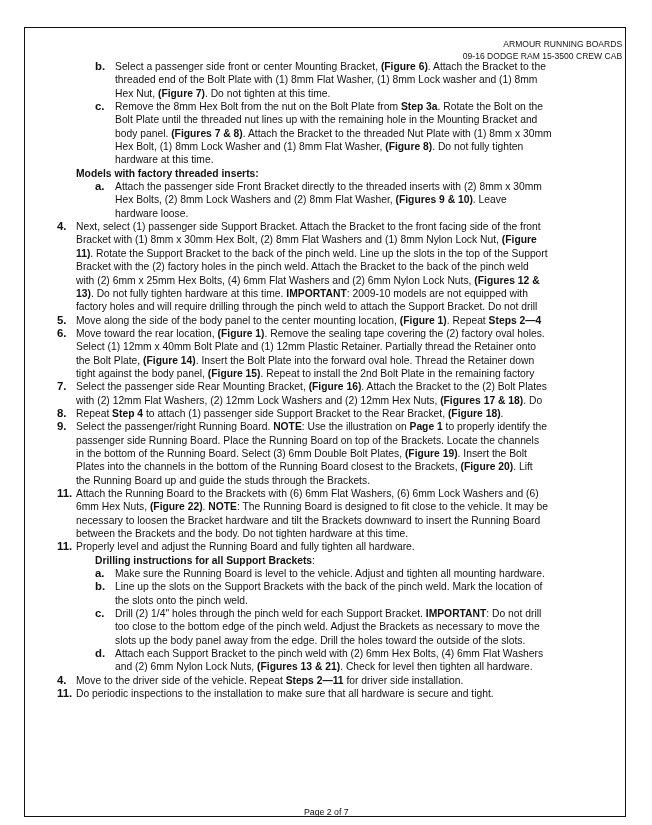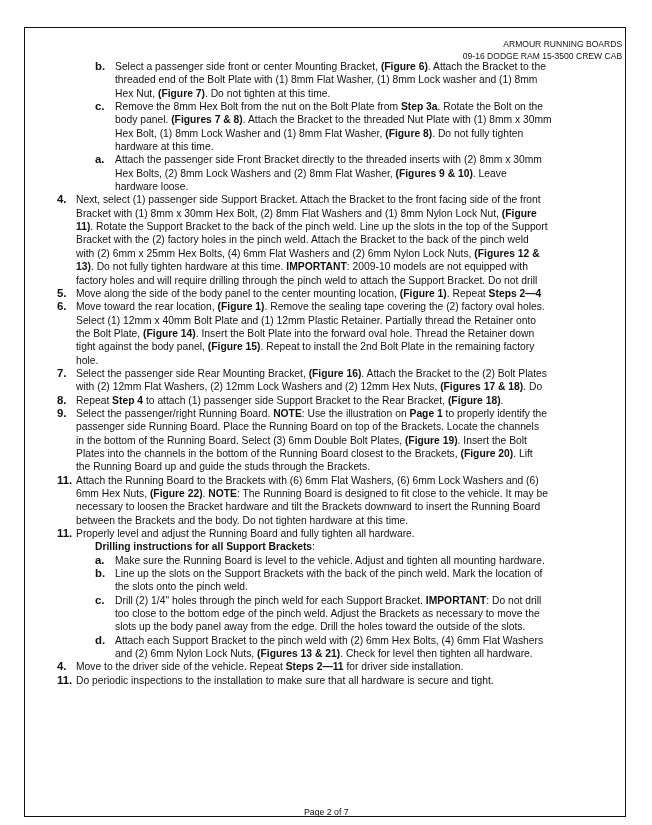--- a/index.html
+++ b/index.html
@@ -34,23 +34,27 @@
 </div>
 
 <div class="content" id="content">
     <div>
       <div class="row"><span class="num lvl2-num">b.</span><span class="txt lvl2-txt">Select a passenger side front or center Mounting Bracket, <b>(Figure 6)</b>. Attach the Bracket to the</span></div>
       <div class="row"><span class="txt lvl2-txt">threaded end of the Bolt Plate with (1) 8mm Flat Washer, (1) 8mm Lock washer and (1) 8mm</span></div>
       <div class="row"><span class="txt lvl2-txt">Hex Nut, <b>(Figure 7)</b>. Do not tighten at this time.</span></div>
     </div>
     <div>
       <div class="row"><span class="num lvl2-num">c.</span><span class="txt lvl2-txt">Remove the 8mm Hex Bolt from the nut on the Bolt Plate from <b>Step 3a</b>. Rotate the Bolt on the</span></div>
+      <div class="row"><span class="txt lvl2-txt">Bolt Plate until the threaded nut lines up with the remaining hole in the Mounting Bracket and</span></div>
       <div class="row"><span class="txt lvl2-txt">body panel. <b>(Figures 7 &amp; 8)</b>. Attach the Bracket to the threaded Nut Plate with (1) 8mm x 30mm</span></div>
       <div class="row"><span class="txt lvl2-txt">Hex Bolt, (1) 8mm Lock Washer and (1) 8mm Flat Washer, <b>(Figure 8)</b>. Do not fully tighten</span></div>
       <div class="row"><span class="txt lvl2-txt">hardware at this time.</span></div>
+    </div>
+    <div>
+      <div class="row"><span class="txt lvl1-txt"><b>Models with factory threaded inserts:</b></span></div>
     </div>
     <div>
       <div class="row"><span class="num lvl2-num">a.</span><span class="txt lvl2-txt">Attach the passenger side Front Bracket directly to the threaded inserts with (2) 8mm x 30mm</span></div>
       <div class="row"><span class="txt lvl2-txt">Hex Bolts, (2) 8mm Lock Washers and (2) 8mm Flat Washer, <b>(Figures 9 &amp; 10)</b>. Leave</span></div>
       <div class="row"><span class="txt lvl2-txt">hardware loose.</span></div>
     </div>
     <div>
       <div class="row"><span class="num lvl1-num">4.</span><span class="txt lvl1-txt">Next, select (1) passenger side Support Bracket. Attach the Bracket to the front facing side of the front</span></div>
       <div class="row"><span class="txt lvl1-txt">Bracket with (1) 8mm x 30mm Hex Bolt, (2) 8mm Flat Washers and (1) 8mm Nylon Lock Nut, <b>(Figure</b></span></div>
       <div class="row"><span class="txt lvl1-txt"><b>11)</b>. Rotate the Support Bracket to the back of the pinch weld. Line up the slots in the top of the Support</span></div>
@@ -60,21 +64,20 @@
       <div class="row"><span class="txt lvl1-txt">factory holes and will require drilling through the pinch weld to attach the Support Bracket. Do not drill</span></div>
     </div>
     <div>
       <div class="row"><span class="num lvl1-num">5.</span><span class="txt lvl1-txt">Move along the side of the body panel to the center mounting location, <b>(Figure 1)</b>. Repeat <b>Steps 2—4</b></span></div>
     </div>
     <div>
       <div class="row"><span class="num lvl1-num">6.</span><span class="txt lvl1-txt">Move toward the rear location, <b>(Figure 1)</b>. Remove the sealing tape covering the (2) factory oval holes.</span></div>
       <div class="row"><span class="txt lvl1-txt">Select (1) 12mm x 40mm Bolt Plate and (1) 12mm Plastic Retainer. Partially thread the Retainer onto</span></div>
       <div class="row"><span class="txt lvl1-txt">the Bolt Plate, <b>(Figure 14)</b>. Insert the Bolt Plate into the forward oval hole. Thread the Retainer down</span></div>
       <div class="row"><span class="txt lvl1-txt">tight against the body panel, <b>(Figure 15)</b>. Repeat to install the 2nd Bolt Plate in the remaining factory</span></div>
-      <div class="row"><span class="txt lvl1-txt">hole.</span></div>
     </div>
     <div>
       <div class="row"><span class="num lvl1-num">7.</span><span class="txt lvl1-txt">Select the passenger side Rear Mounting Bracket, <b>(Figure 16)</b>. Attach the Bracket to the (2) Bolt Plates</span></div>
       <div class="row"><span class="txt lvl1-txt">with (2) 12mm Flat Washers, (2) 12mm Lock Washers and (2) 12mm Hex Nuts, <b>(Figures 17 &amp; 18)</b>. Do</span></div>
     </div>
     <div>
       <div class="row"><span class="num lvl1-num">8.</span><span class="txt lvl1-txt">Repeat <b>Step 4</b> to attach (1) passenger side Support Bracket to the Rear Bracket, <b>(Figure 18)</b>.</span></div>
     </div>
     <div>
       <div class="row"><span class="num lvl1-num">9.</span><span class="txt lvl1-txt">Select the passenger/right Running Board. <b>NOTE</b>: Use the illustration on <b>Page 1</b> to properly identify the</span></div>

